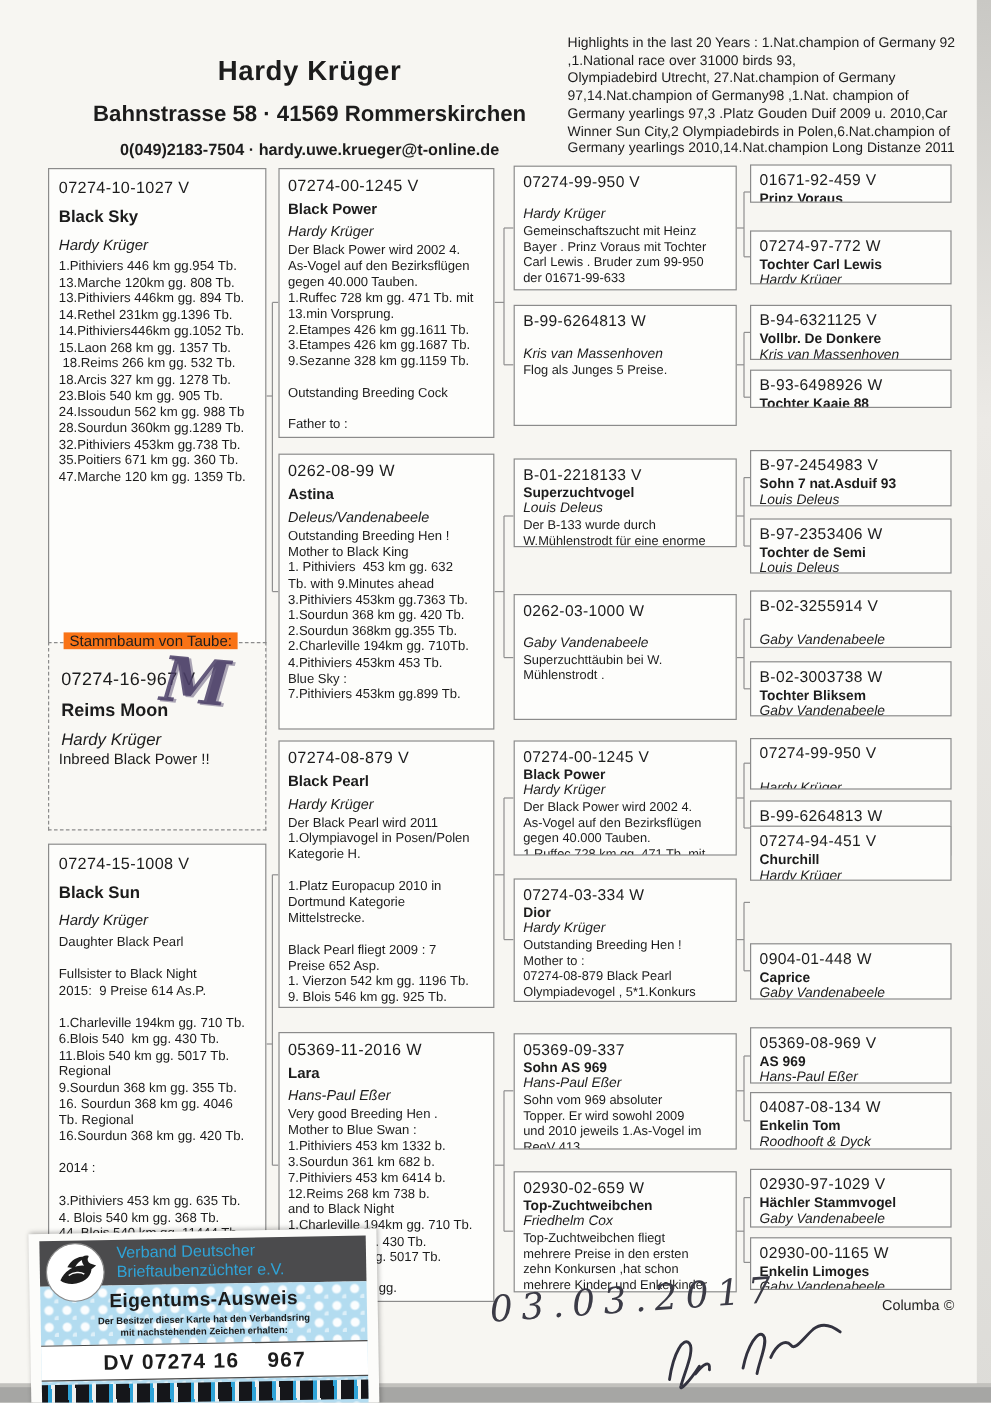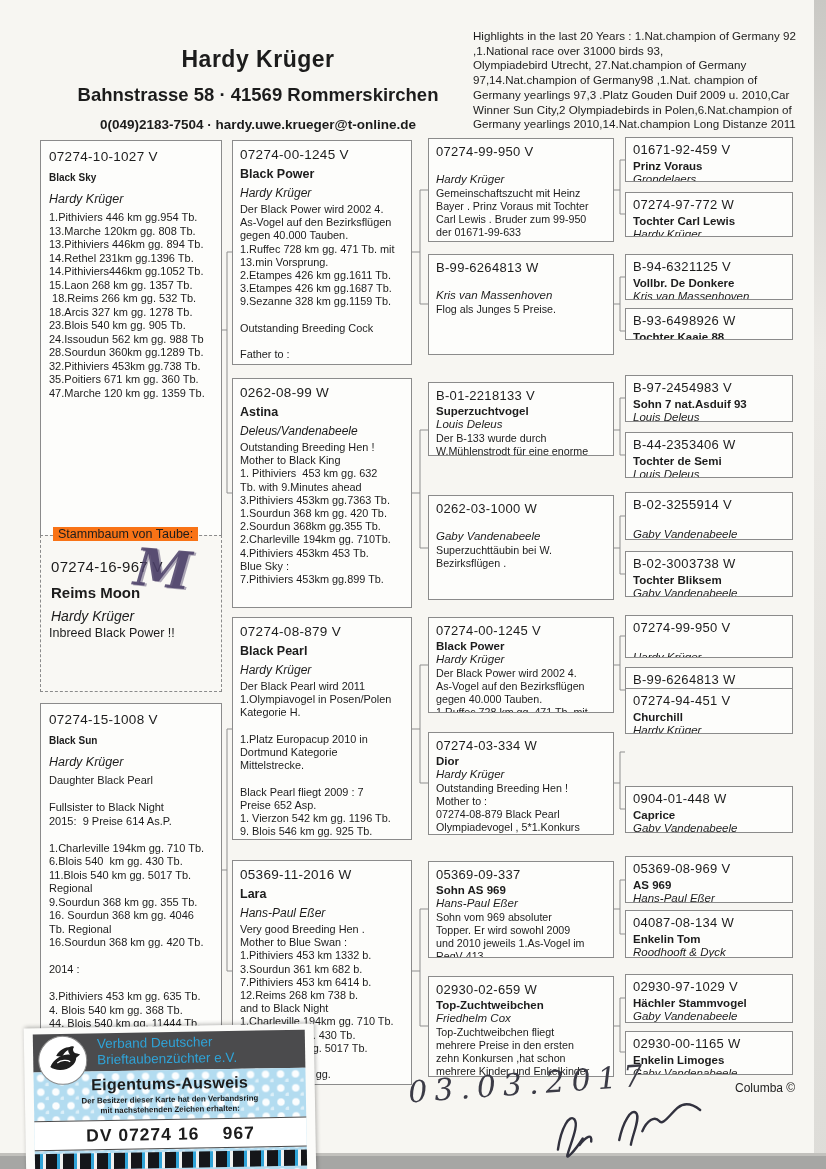--- a/index.html
+++ b/index.html
@@ -17,21 +17,21 @@
   .connectors{position:absolute;left:0;top:0;z-index:1}
 
   .box{position:absolute;background:#fdfdfb;border:1px solid #8b8b8b;overflow:hidden;z-index:2}
   .ring{font-size:13.5px;letter-spacing:.3px}
   .bird{font-weight:bold}
   .breeder{font-style:italic}
   .details{white-space:pre-wrap}
 
   .c1{left:40px;width:182px;padding:8px 8px}
   .c1 .ring{margin-bottom:8px}
-  .c1 .bird{font-size:10px;margin-bottom:9px}
+  .c1 .bird{font-size:14px;margin-bottom:9px}
   .c1 .breeder{font-size:12.5px;margin-bottom:5px}
   .c1 .details{font-size:11px;line-height:13.5px}
 
   .c2{left:232px;width:180px;padding:6px 7px}
   .c2 .ring{margin-bottom:5px}
   .c2 .bird{font-size:12.5px;margin-bottom:5px}
   .c2 .breeder{font-size:12px;margin-bottom:3px}
   .c2 .details{font-size:10.9px;line-height:13.2px}
 
   .c3{left:428px;width:186px;padding:5px 7px}
@@ -295,21 +295,21 @@
     <div class="details">Der B-133 wurde durch
 W.Mühlenstrodt für eine enorme
 Summe auf der
 Totalversteigerung von L.Deleus</div>
   </div>
   <div class="box c3" style="top:495px;height:105px">
     <div class="ring">0262-03-1000 W</div>
     <div class="bird"></div>
     <div class="breeder">Gaby Vandenabeele</div>
     <div class="details">Superzuchttäubin bei W.
-Bezirksflügen .</div>
+Mühlenstrodt .</div>
   </div>
   <div class="box c3" style="top:617px;height:96px">
     <div class="ring">07274-00-1245 V</div>
     <div class="bird">Black Power</div>
     <div class="breeder">Hardy Krüger</div>
     <div class="details">Der Black Power wird 2002 4.
 As-Vogel auf den Bezirksflügen
 gegen 40.000 Tauben.
 1.Ruffec 728 km gg. 471 Tb. mit</div>
   </div>
@@ -334,21 +334,21 @@
   <div class="box c3" style="top:976px;height:101px">
     <div class="ring">02930-02-659 W</div>
     <div class="bird">Top-Zuchtweibchen</div>
     <div class="breeder">Friedhelm Cox</div>
     <div class="details">Top-Zuchtweibchen fliegt
 mehrere Preise in den ersten
 zehn Konkursen ,hat schon
 mehrere Kinder und Enkelkinder</div>
   </div>
 
-  <div class="box c4" style="top:137px;height:45px">
+  <div class="box c4" style="top:137px;height:32px">
     <div class="ring">01671-92-459 V</div>
     <div class="bird">Prinz Voraus</div>
     <div class="breeder">Grondelaers</div>
   </div>
   <div class="box c4" style="top:192px;height:45px">
     <div class="ring">07274-97-772 W</div>
     <div class="bird">Tochter Carl Lewis</div>
     <div class="breeder">Hardy Krüger</div>
   </div>
   <div class="box c4" style="top:254px;height:46px">
@@ -360,21 +360,21 @@
     <div class="ring">B-93-6498926 W</div>
     <div class="bird">Tochter Kaaie 88</div>
     <div class="breeder">Kris van Massenhoven</div>
   </div>
   <div class="box c4" style="top:375px;height:47px">
     <div class="ring">B-97-2454983 V</div>
     <div class="bird">Sohn 7 nat.Asduif 93</div>
     <div class="breeder">Louis Deleus</div>
   </div>
   <div class="box c4" style="top:432px;height:46px">
-    <div class="ring">B-44-2353406 W</div>
+    <div class="ring">B-97-2353406 W</div>
     <div class="bird">Tochter de Semi</div>
     <div class="breeder">Louis Deleus</div>
   </div>
   <div class="box c4" style="top:492px;height:48px">
     <div class="ring">B-02-3255914 V</div>
     <div class="bird"></div>
     <div class="breeder">Gaby Vandenabeele</div>
   </div>
   <div class="box c4" style="top:551px;height:46px">
     <div class="ring">B-02-3003738 W</div>

